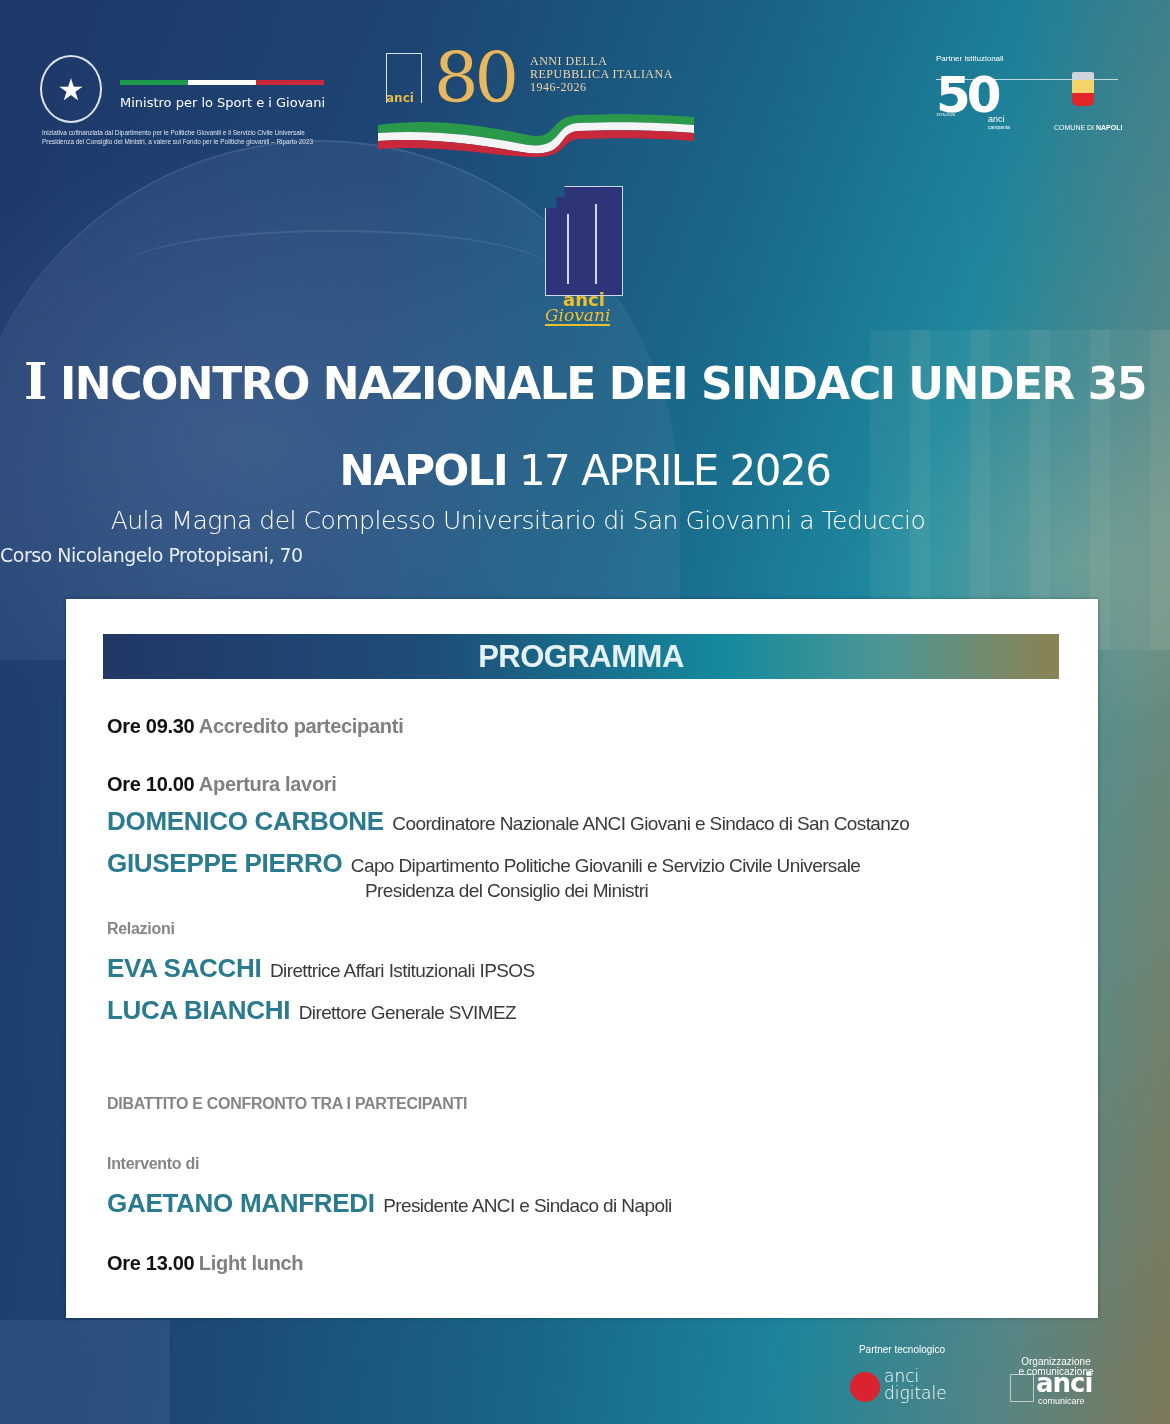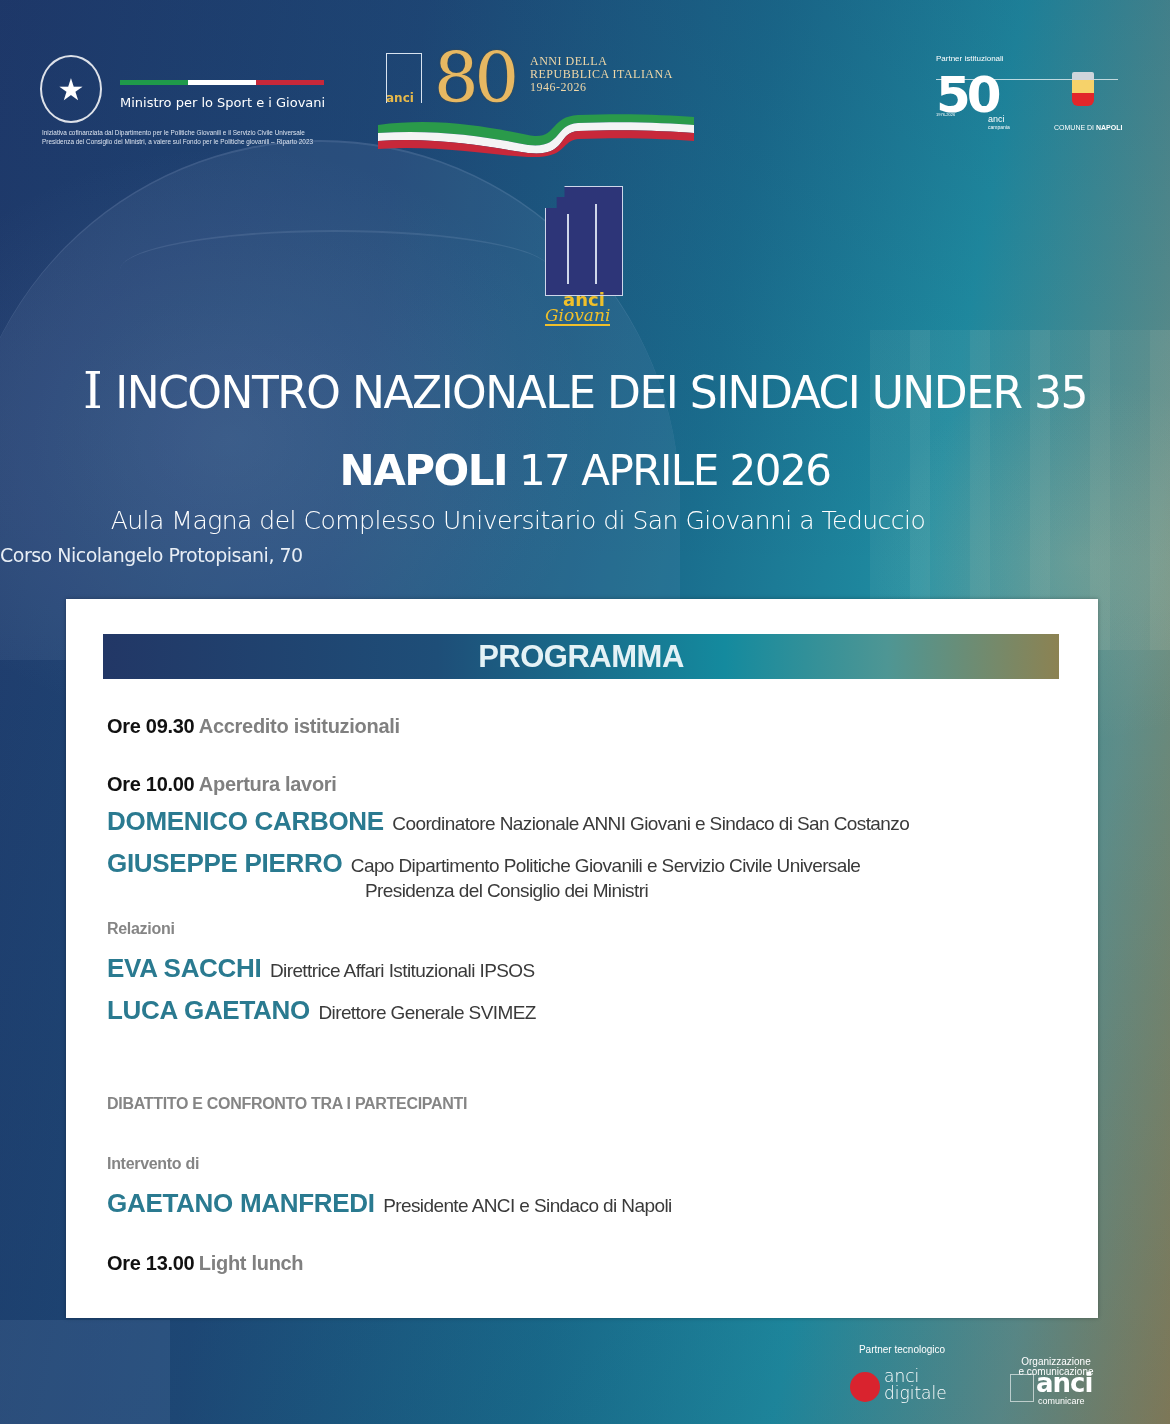--- a/index.html
+++ b/index.html
@@ -69,21 +69,21 @@
   .napoli-shield .r { height: 13px; background: #e2262a; border-radius: 0 0 6px 6px; }
   .comune { position: absolute; left: 118px; top: 70px; color: #fff; font-size: 7px; white-space: nowrap; }
 
   .anci-giovani { position: absolute; left: 545px; top: 186px; width: 80px; height: 150px; }
   .castle { position: absolute; left: 0; top: 0; width: 78px; height: 110px; background: #2d3578; border: 1.5px solid #cfd7ea; clip-path: polygon(0 20%, 15% 20%, 15% 10%, 25% 10%, 25% 0, 100% 0, 100% 100%, 0 100%); }
   .castle-line { position: absolute; background: #cfd7ea; }
   .ag-anci { position: absolute; left: 18px; top: 103px; color: #f0c02a; font-family: "DejaVu Sans", sans-serif; font-weight: bold; font-size: 18px; }
   .ag-giovani { position: absolute; left: 0; top: 120px; color: #f0c02a; font-family: "DejaVu Serif", serif; font-style: italic; font-size: 17px; border-bottom: 2px solid #f0c02a; line-height: 18px; }
 
   
-  .title { position: absolute; left: 0; top: 362px; width: 1170px; text-align: center; color: #fff; font-family: "DejaVu Sans", sans-serif; font-weight: normal; font-size: 44px; letter-spacing: -1.5px; white-space: nowrap; }
+  .title { position: absolute; left: 0; top: 352px; width: 1170px; text-align: center; color: #fff; font-family: "DejaVu Sans", sans-serif; font-weight: bold; font-size: 44px; letter-spacing: -1.5px; white-space: nowrap; }
   .title .roman { font-family: "DejaVu Serif", serif; font-size: 50px; margin-right: 14px; }
   .date { position: absolute; left: 0; top: 446px; width: 1170px; text-align: center; color: #fff; font-family: "DejaVu Sans", sans-serif; font-size: 42px; letter-spacing: -1.5px; white-space: nowrap; }
   .date b { font-weight: bold; }
   .venue { position: absolute; left: 0; top: 506px; width: 1036px; text-align: center; color: #fff; font-family: "DejaVu Sans", sans-serif; font-size: 25px; font-weight: 300; letter-spacing: -0.5px; white-space: nowrap; }
   .address { position: absolute; left: 0; top: 544px; width: 1170px; text-align: left; color: #e8eef5; font-family: "DejaVu Sans", sans-serif; font-size: 19px; letter-spacing: -0.5px; white-space: nowrap; }
 
   
   .card { position: absolute; left: 66px; top: 599px; width: 1032px; height: 719px; background: #fff; box-shadow: 0 0 4px rgba(0,0,0,0.3); }
   .prog-bar { position: absolute; left: 37px; top: 35px; width: 956px; height: 45px; background: linear-gradient(90deg, #223766 0%, #1e4e78 35%, #148a9e 65%, #4e9694 82%, #8c8252 100%); display: flex; align-items: center; justify-content: center; }
   .prog-title { color: #e4f2f6; font-weight: bold; font-size: 31px; letter-spacing: -0.5px; }
@@ -180,49 +180,49 @@
 <div class="venue">Aula Magna del Complesso Universitario di San Giovanni a Teduccio</div>
 <div class="address">Corso Nicolangelo Protopisani, 70</div>
 
 <div class="card">
   <div class="prog-bar">
     <span class="prog-title">PROGRAMMA</span>
   </div>
 
   <div class="row" style="top:116px">
     <span class="time">Ore 09.30</span>
-    <span class="desc-grey">Accredito istituzionali</span>
+    <span class="desc-grey">Accredito partecipanti</span>
   </div>
 
   <div class="row" style="top:174px">
     <span class="time">Ore 10.00</span>
     <span class="desc-grey">Apertura lavori</span>
   </div>
 
   <div class="row" style="top:207px">
     <span class="name">DOMENICO CARBONE</span>
-    <span class="role">Coordinatore Nazionale ANNI Giovani e Sindaco di San Costanzo</span>
+    <span class="role">Coordinatore Nazionale ANCI Giovani e Sindaco di San Costanzo</span>
   </div>
 
   <div class="row" style="top:249px">
     <span class="name">GIUSEPPE PIERRO</span>
     <span class="role">Capo Dipartimento Politiche Giovanili e Servizio Civile Universale</span>
     <span class="role2">Presidenza del Consiglio dei Ministri</span>
   </div>
 
   <div class="row" style="top:321px">
     <span class="section">Relazioni</span>
   </div>
 
   <div class="row" style="top:354px">
     <span class="name">EVA SACCHI</span>
     <span class="role">Direttrice Affari Istituzionali IPSOS</span>
   </div>
   <div class="row" style="top:396px">
-    <span class="name">LUCA GAETANO</span>
+    <span class="name">LUCA BIANCHI</span>
     <span class="role">Direttore Generale SVIMEZ</span>
   </div>
 
   <div class="row" style="top:496px">
     <span class="section">DIBATTITO E CONFRONTO TRA I PARTECIPANTI</span>
   </div>
 
   <div class="row" style="top:556px">
     <span class="section">Intervento di</span>
   </div>

